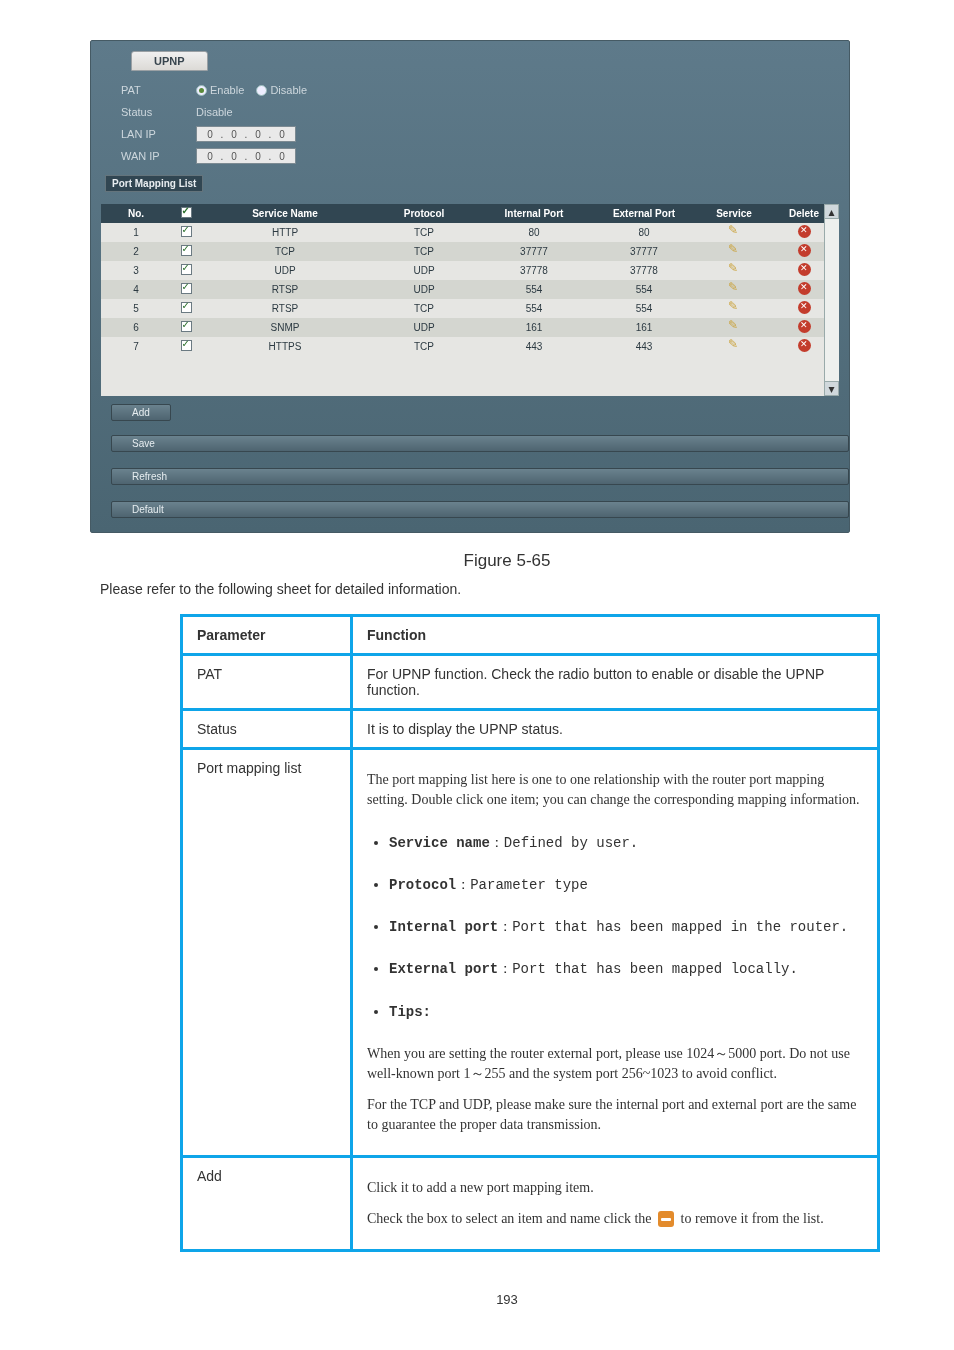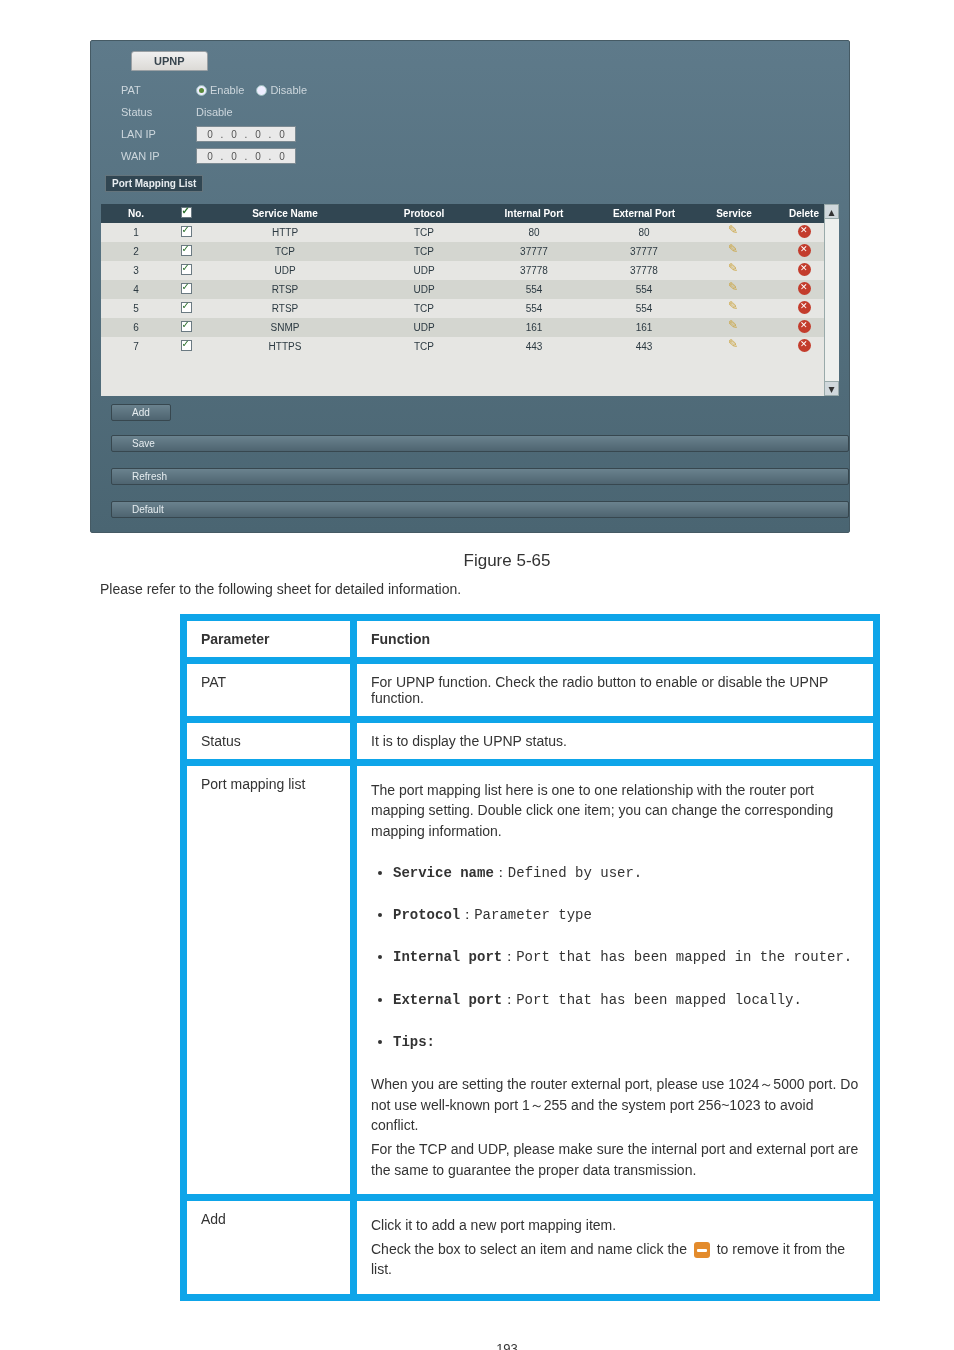--- a/index.html
+++ b/index.html
@@ -121,31 +121,31 @@
   .para { margin: 8px 0 14px 10px; font-size: 14px; line-height: 1.5; }
 
   
   .ptable {
     border-collapse: collapse;
     width: 700px;
     margin-left: 90px;
     font-size: 14px;
   }
   .ptable th, .ptable td {
-    border: 7px solid #0ea5e9;
+    border: 3px solid #0ea5e9;
     padding: 10px 14px;
     vertical-align: top;
     text-align: left;
   }
   .ptable th { font-weight: bold; background: #fff; }
   .ptable .pname { width: 170px; }
   .ptable ul { list-style: disc; padding-left: 22px; }
   .ptable li { margin: 22px 0; line-height: 1.45; font-family: Liberation Mono, monospace; }
   .ptable li b { font-weight: bold; }
-  .ptable p { margin: 4px 0; line-height: 1.45; }
+  .ptable p { margin: 10px 0; line-height: 1.45; font-family: Liberation Serif, serif; }
   .note-icon {
     display: inline-block; width: 16px; height: 16px; border-radius: 3px;
     background: #e38b2c; position: relative; vertical-align: middle; margin: 0 3px;
   }
   .note-icon::after {
     content: ""; position: absolute; left: 3px; top: 6.5px; width: 10px; height: 3px; background: #fff; border-radius: 1px;
   }
 
   .pagenum { text-align: center; margin-top: 40px; font-size: 13px; color: #333; }
 </style>

